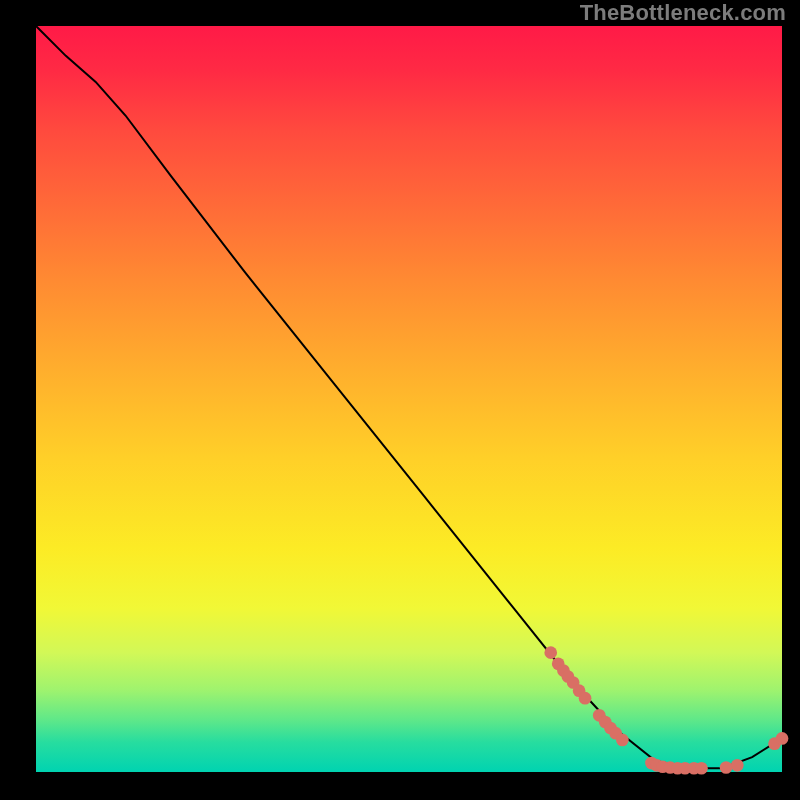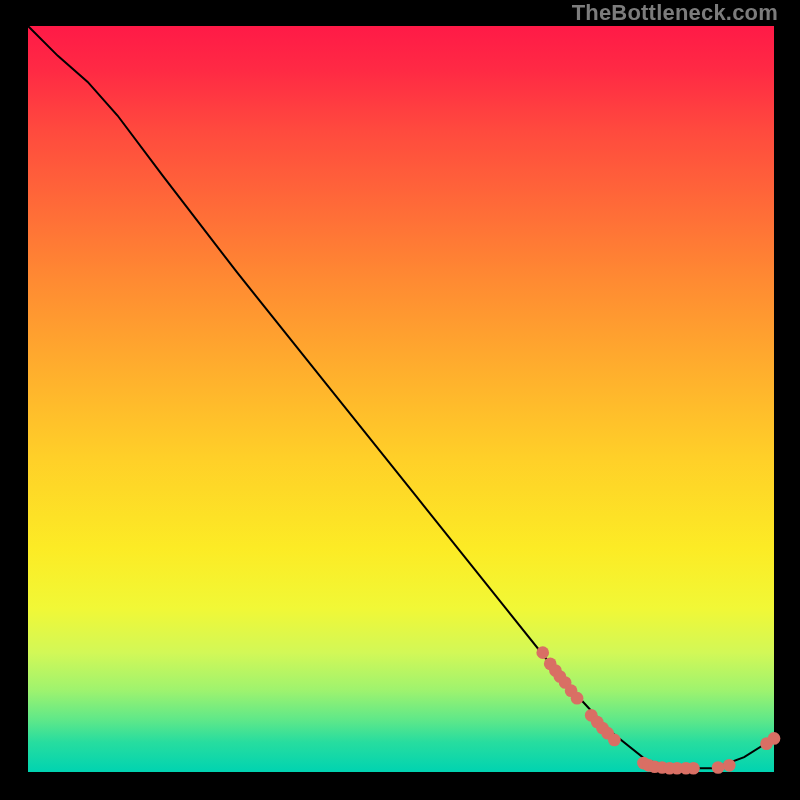--- a/index.html
+++ b/index.html
@@ -8,20 +8,21 @@
     width: 800px;
     height: 800px;
     background: #000;
     font-family: Arial, Helvetica, sans-serif;
   }
   .wrap {
     position: relative;
     width: 792px;
     height: 800px;
     background: #000;
+    margin-left: 8px;
   }
   .watermark {
     position: absolute;
     top: 0;
     right: 14px;
     color: #7c7c7c;
     font-size: 22px;
     font-weight: 600;
     letter-spacing: 0.2px;
     user-select: none;

